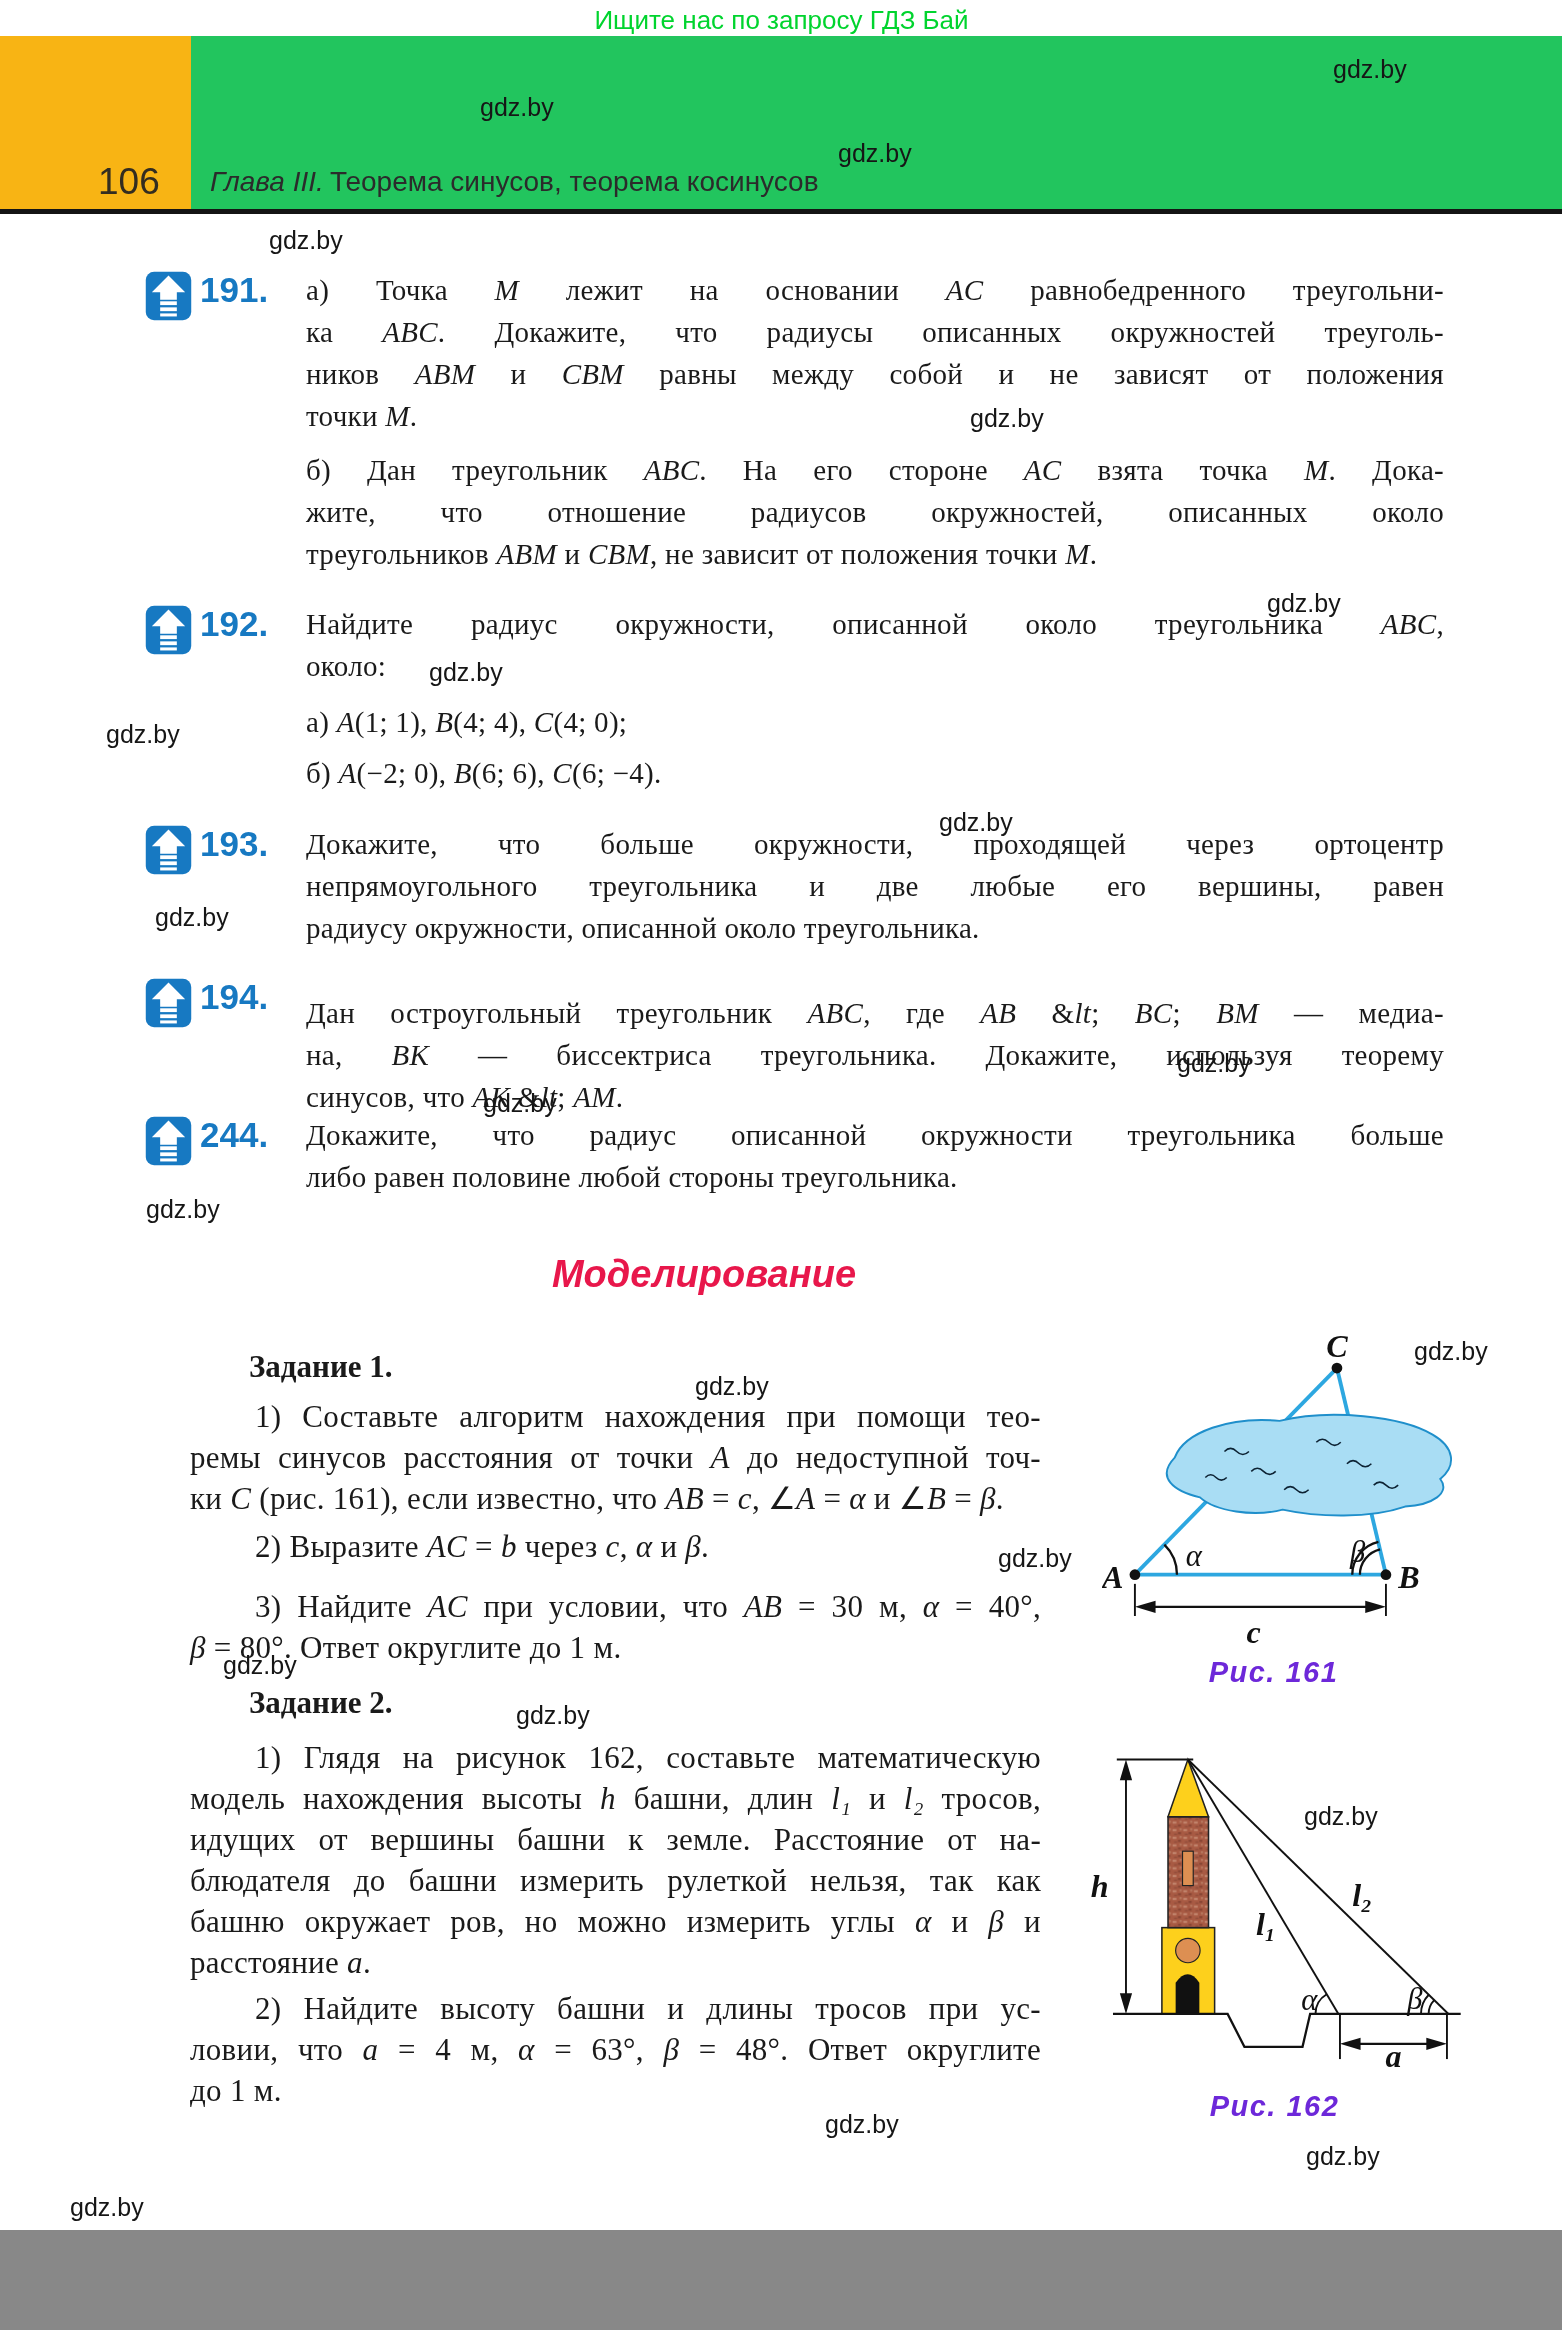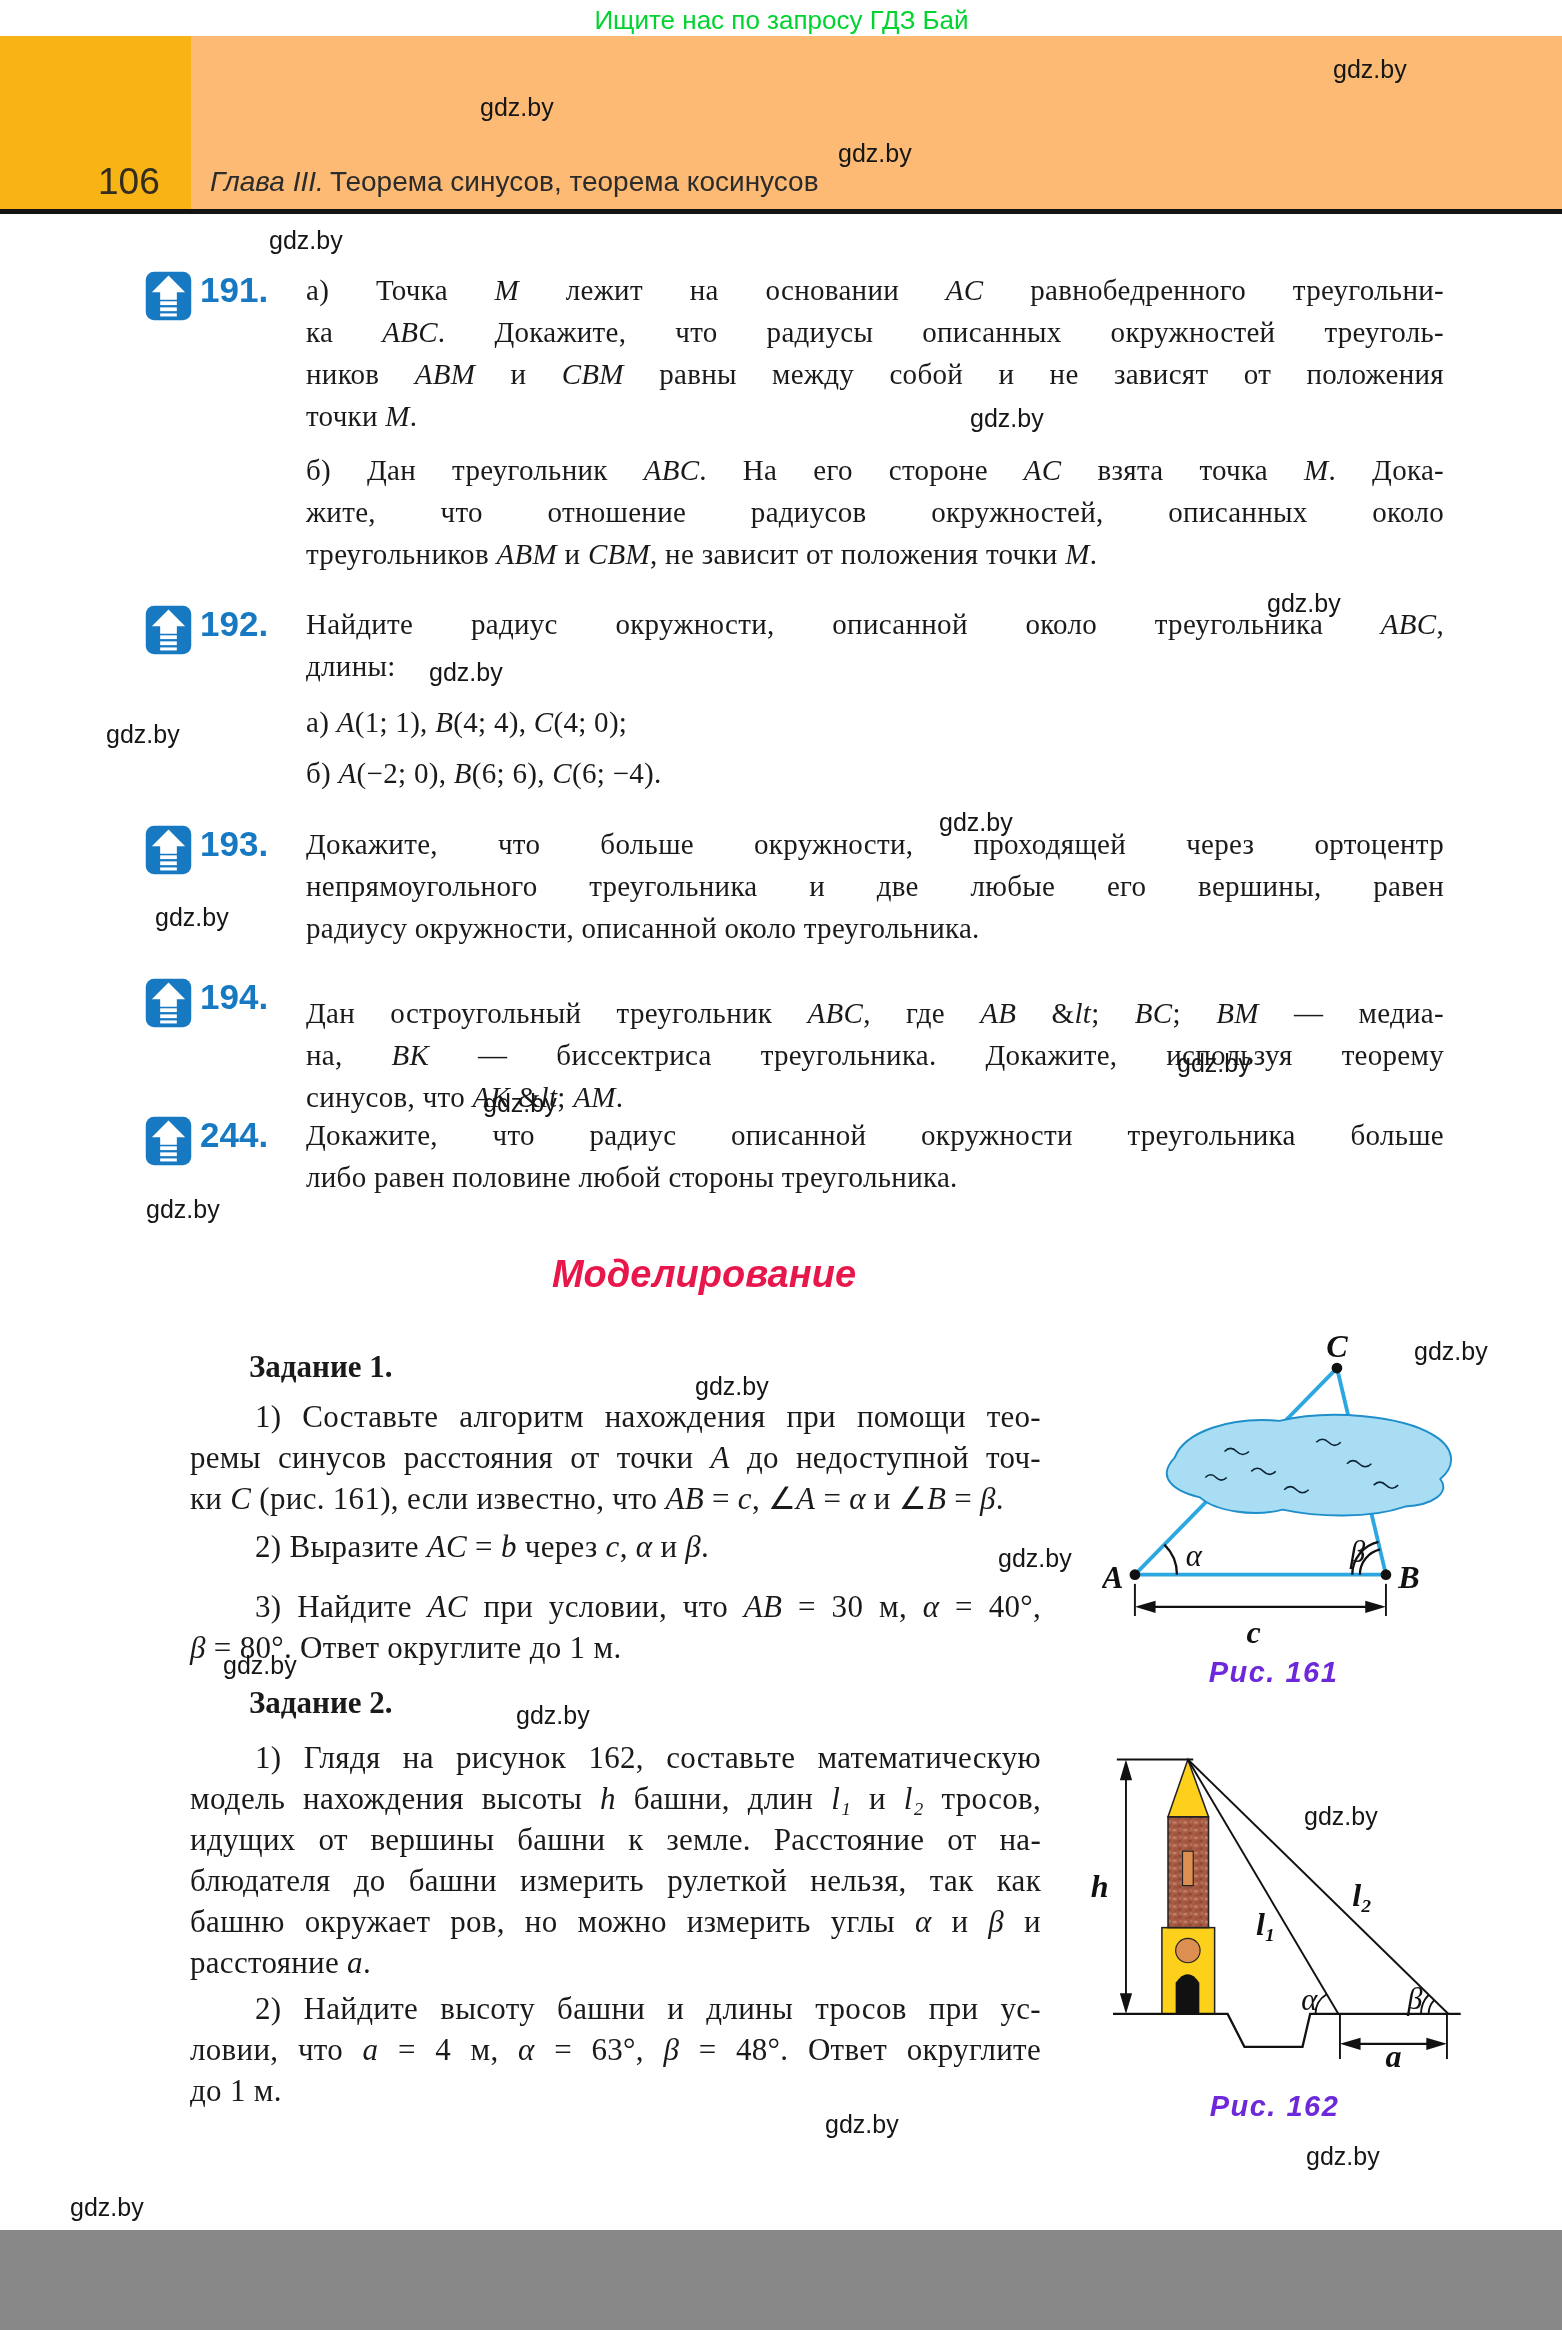--- a/index.html
+++ b/index.html
@@ -2,21 +2,21 @@
 <html style="font-size:12.2px"><head>
 <meta charset="utf-8">
 <style>
   html,body{margin:0;padding:0;background:#888;}
   .page{position:relative;width:1563px;height:2230px;background:#ffffff;overflow:hidden;
         font-family:"Liberation Serif",serif;color:#1a1a1a;}
   
   .banner{position:absolute;top:4.6px;left:0;width:100%;text-align:center;
           font-family:"Liberation Sans",sans-serif;font-size:26px;color:#00d42e;}
   
-  .band{position:absolute;top:36px;left:0;width:1563px;height:173px;background:#fdba74;
+  .band{position:absolute;top:36px;left:0;width:1563px;height:173px;background:#22c55e;
         border-bottom:5.4px solid #141414;}
   .band-left{position:absolute;left:0;top:0;width:191px;height:100%;background:#f8b414;}
   .pageno{position:absolute;left:98px;bottom:6.1px;font-family:"Liberation Sans",sans-serif;
           font-size:37px;color:#332d20;}
   .chapter{position:absolute;left:210px;bottom:10.7px;font-family:"Liberation Sans",sans-serif;
            font-size:28px;color:#2b2b2b;}
   .chapter i{margin-right:6.1px;}
   
   .prob{position:absolute;left:0;width:1563px;}
   .picon{position:absolute;left:145px;top:1.5px;width:47px;height:50px;}
@@ -96,21 +96,21 @@
           <rect x="1" y="1" width="60" height="64" rx="11" fill="#1779c2"></rect>
           <path d="M31 6 L53 28 L42 28 L42 38 L20 38 L20 28 L9 28 Z" fill="#fff"></path>
           <rect x="20" y="40" width="22" height="5" fill="#fff"></rect>
           <rect x="20" y="48" width="22" height="5" fill="#fff"></rect>
           <rect x="20" y="56" width="22" height="4" fill="#fff"></rect>
         </svg>
         <span class="pnum">192.</span>
         <div class="ptxt">
           <div style="margin-top: 0px;">
             <div class="tline just">Найдите радиус окружности, описанной около треугольника <i>ABC</i>,</div>
-            <div class="tline">длины:</div>
+            <div class="tline">около:</div>
           </div>
           <div style="margin-top: 13.8px;">
             <div class="tline">а) <i>A</i>(1; 1), <i>B</i>(4; 4), <i>C</i>(4; 0);</div>
           </div>
           <div style="margin-top: 9.2px;">
             <div class="tline">б) <i>A</i>(−2; 0), <i>B</i>(6; 6), <i>C</i>(6; −4).</div>
           </div>
         </div>
       </section>
       <section class="prob" style="top: 823px;">

